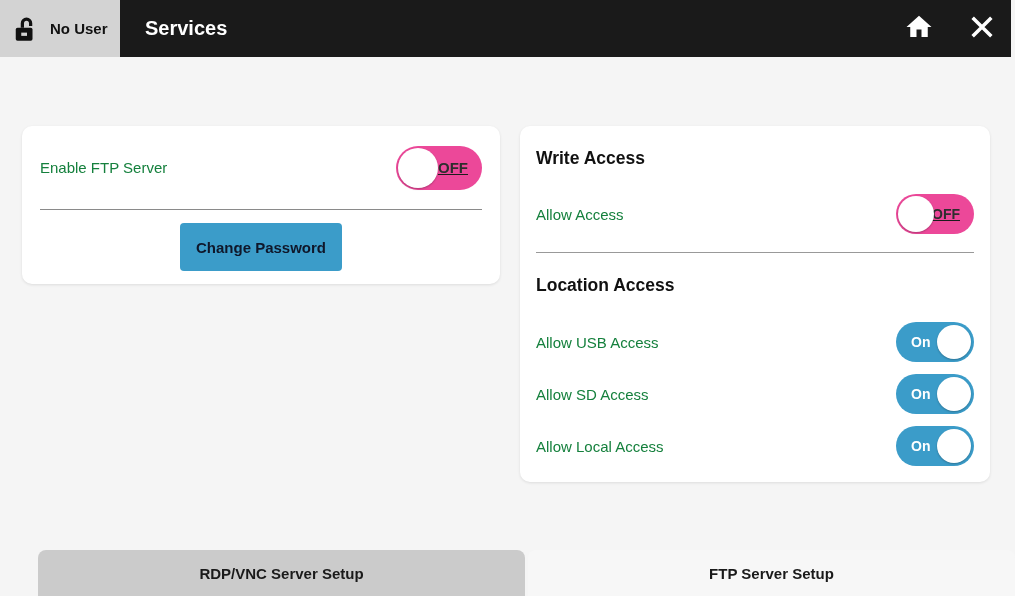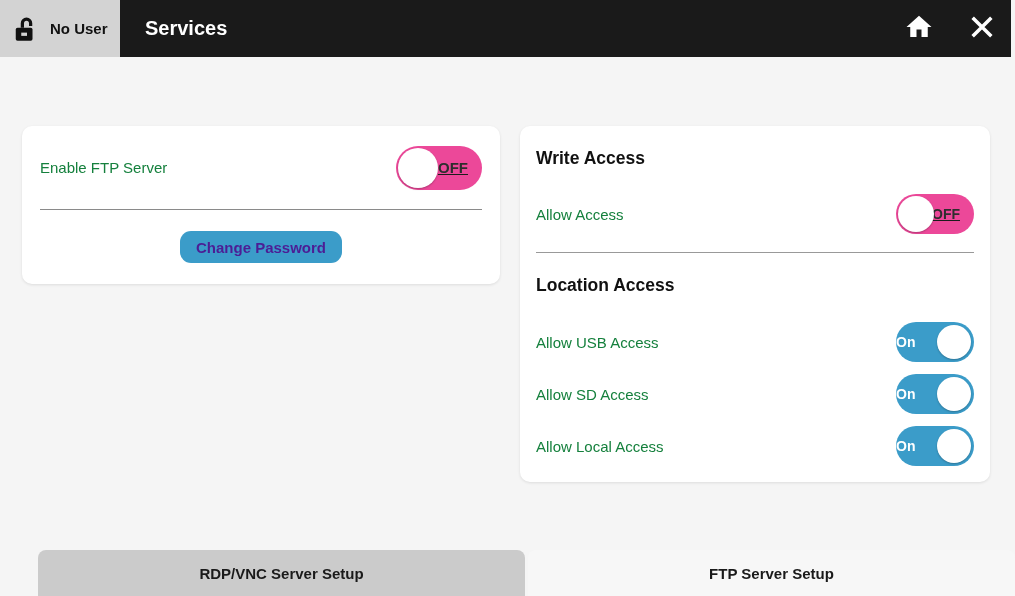--- a/index.html
+++ b/index.html
@@ -51,25 +51,25 @@
   .row {
     display:flex; align-items:center; justify-content:space-between;
   }
   .row-label { font-size:15px; color:#15803d; }
 
   .card-left .ftp-row { height:83px; }
   .divider { border:none; border-top:1px solid #8a8a8a; }
   .card-left .btn-wrap { height:74px; display:flex; align-items:center; justify-content:center; }
 
   .btn-primary {
-    background:#3b9cc9; color:#4c1d95;
+    background:#3b9cc9; color:#0f172a;
     font-family:"Liberation Sans", sans-serif;
     font-size:15px; font-weight:700;
-    border:none; border-radius:11px;
-    width:162px; height:32px;
+    border:none; border-radius:4px;
+    width:162px; height:48px;
     cursor:pointer;
   }
 
   .card-right h2 { font-size:17.5px; font-weight:700; color:#111; line-height:24px; }
   .h-write { margin-top:20px; }
   .h-location { margin-top:20px; }
   .allow-row { height:68px; margin-top:10px; }
   .card-right .divider { border-top:1px solid #999; margin-top:4px; }
   .loc-rows { margin-top:19px; }
   .loc-rows .row { height:52px; }
@@ -82,21 +82,21 @@
   }
   .toggle .knob {
     position:absolute; background:#fff; border-radius:50%;
     box-shadow:0 1px 2px rgba(0,0,0,.25);
   }
   .toggle .t-label { font-weight:700; }
 
   .toggle.off { background:#ec4899; justify-content:flex-end;text-decoration:underline; }
   .toggle.off .t-label { color:#2e2e2e; padding-right:14px; }
   .toggle.on  { background:#3b9cc9; justify-content:flex-start; }
-  .toggle.on .t-label { color:#fff; }
+  .toggle.on .t-label { color:#fff; padding-left:15px; }
 
   .toggle.size-lg { width:86px; height:44px; }
   .toggle.size-lg .knob { width:40px; height:40px; top:2px; left:2px; }
   .toggle.size-md { width:78px; height:40px; }
   .toggle.size-md.off .knob { width:36px; height:36px; top:2px; left:2px; }
   .toggle.size-md.on  .knob { width:34px; height:34px; top:3px; right:3px; }
   .toggle.size-md .t-label { font-size:14px; }
   .toggle.size-lg .t-label { font-size:15px; }
 
   

